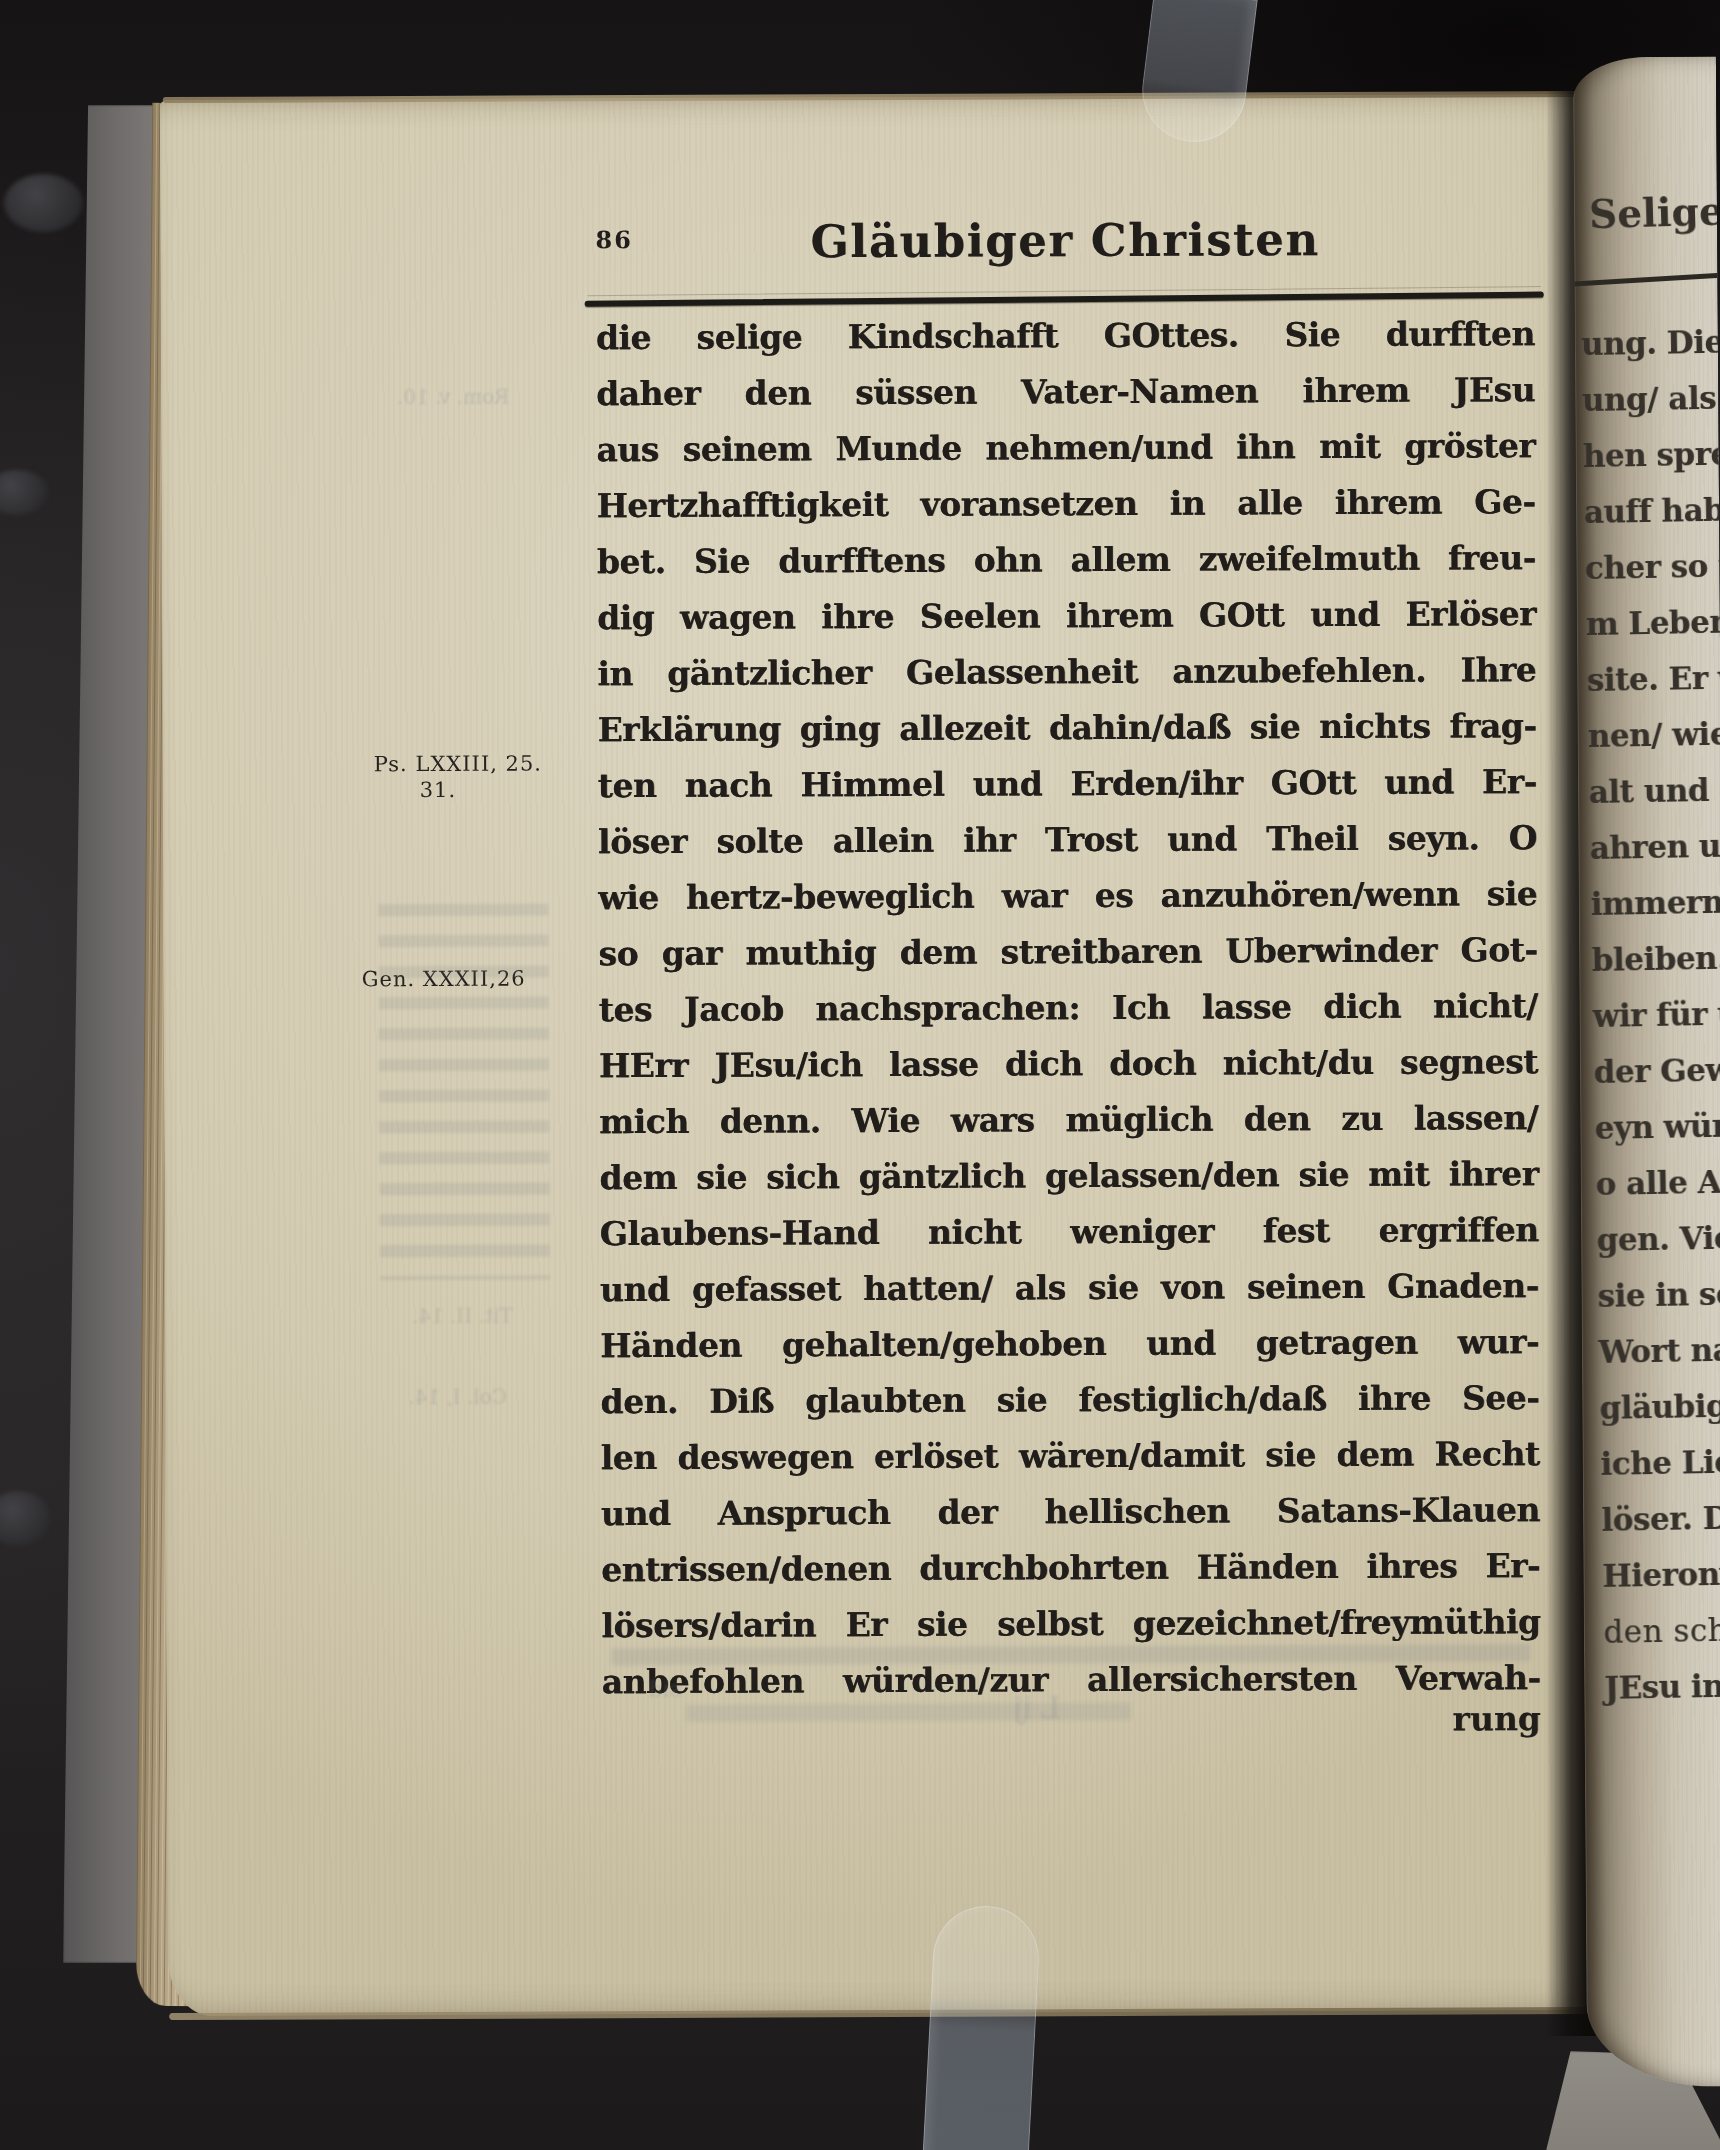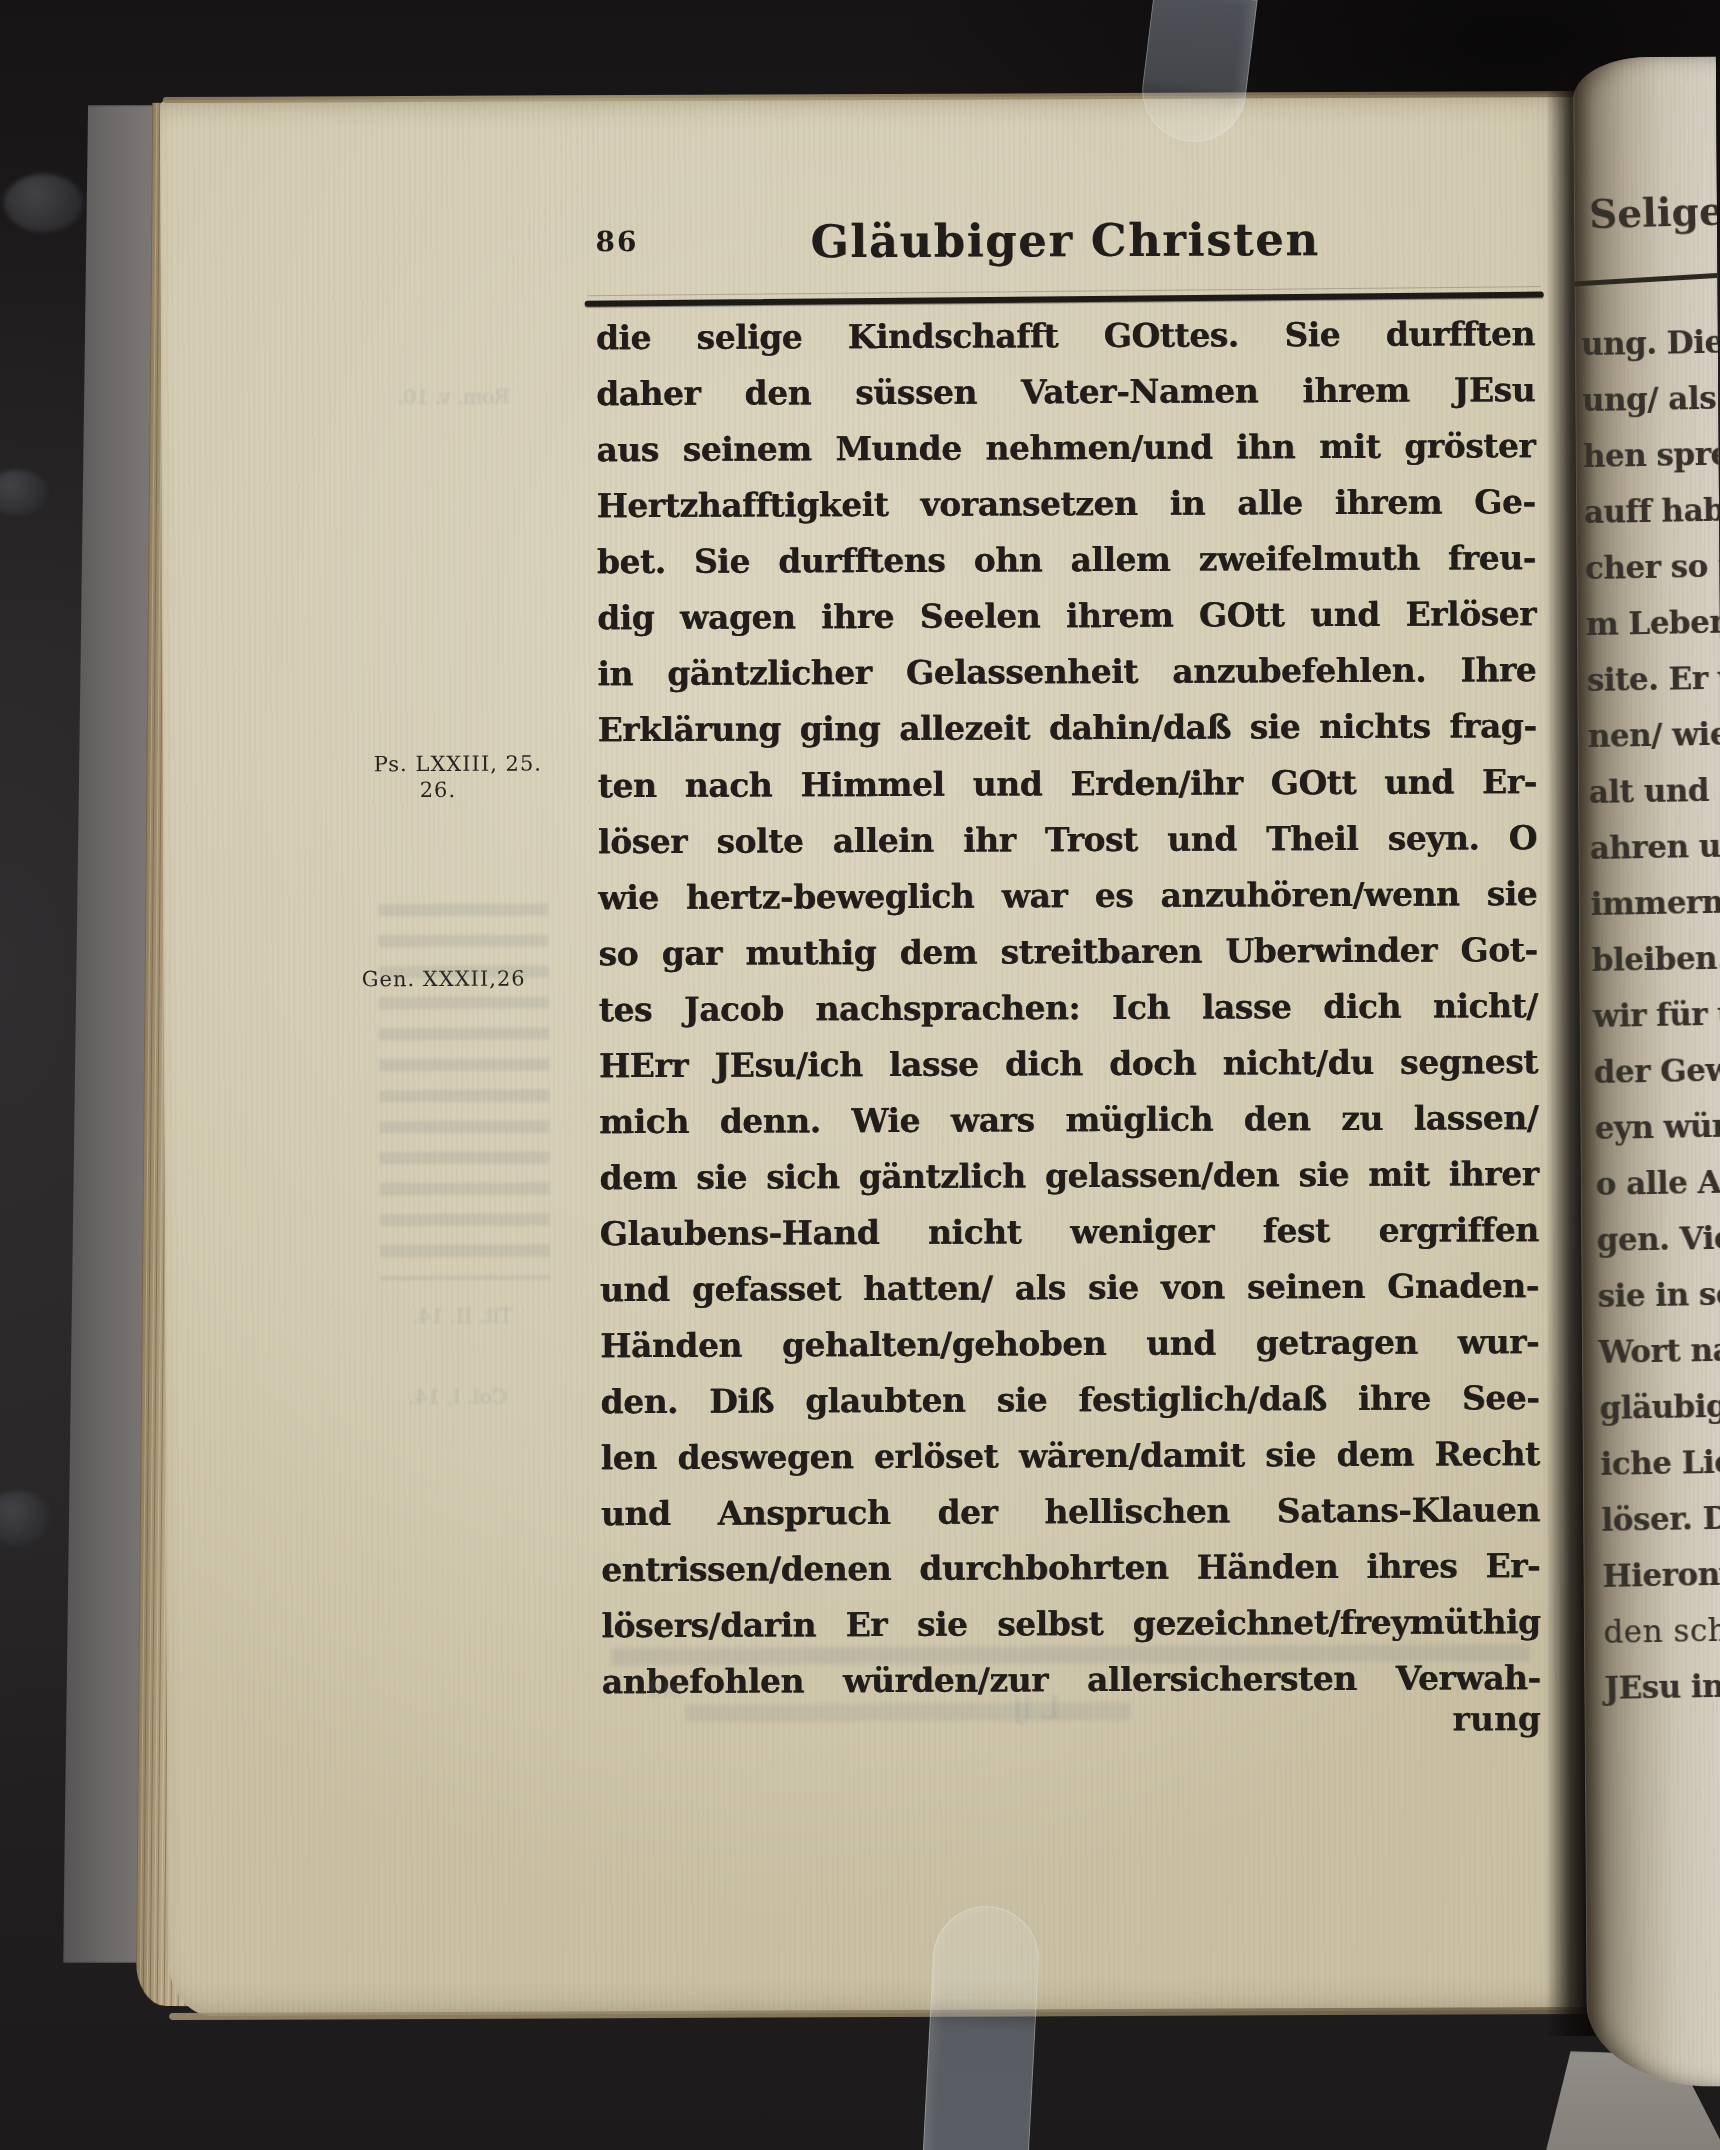--- a/index.html
+++ b/index.html
@@ -45,21 +45,21 @@
     border-radius:7px 5px 13px 44px / 7px 17px 13px 59px;
     box-shadow: inset -35px 0 44px -22px rgba(70,55,35,.5), inset 0 15px 25px -15px rgba(120,100,70,.35), inset 0 -20px 30px -20px rgba(120,100,70,.3);
     transform:rotate(-.25deg);
     color:#201d1a;
   }
   .page-main::before{content:"";position:absolute;left:3px;right:5px;top:-3px;height:6px;
     background:linear-gradient(to right,#8d7d5f,#ab9c7b 30%,#8d7d5f 72%,#6b5e45);border-radius:4px;opacity:.9;}
   .page-main::after{content:"";position:absolute;left:1px;right:8px;bottom:-4px;height:7px;
     background:linear-gradient(to right,#9c8d6e,#8a7c5f 55%,#6f634a);border-radius:5px;opacity:.9;}
 
-  .page-num{position:absolute;left:435px;top:127px;font-size:28px;font-weight:700;letter-spacing:2px;}
+  .page-num{position:absolute;left:435px;top:127px;font-size:24px;font-weight:700;letter-spacing:2px;}
   .running-head{position:absolute;left:435px;top:118px;width:939px;text-align:center;
     font-size:45px;font-weight:700;letter-spacing:1.5px;text-shadow:0.5px 0 0 rgba(30,25,20,.4);}
   .head-rule{position:absolute;left:424px;top:200px;width:959px;height:6.4px;background:#1d1b18;border-radius:3.5px;
     transform:rotate(-.3deg);box-shadow:0 -8px 0 -2.5px rgba(75,68,55,.3), 0 1px 1px rgba(40,35,25,.5);}
 
   .textblock{position:absolute;left:435px;top:212px;width:939px;}
   .tline{height:56px;line-height:56px;font-size:33px;font-weight:700;white-space:nowrap;
     text-align:justify;text-align-last:justify;letter-spacing:-0.5px;
     text-shadow:0.6px 0 0 rgba(32,27,22,.4), 0 0 0.5px rgba(32,27,22,.6);}
   .catchword{position:absolute;left:1127px;top:1605px;width:247px;text-align:right;
@@ -133,21 +133,21 @@
   <div class="page-stack"></div>
 
   <div class="page-main">
     <div class="page-num">86</div>
     <div class="running-head">Gläubiger Christen</div>
     <div class="head-rule"></div>
 
     <div class="ghost ghost-rom">Rom. v. 10.</div>
 
     <div class="mnote mnote-ps">Ps. LXXIII, 25.</div>
-    <div class="mnote mnote-ps2">26.</div>
+    <div class="mnote mnote-ps2">31.</div>
     <div class="mnote mnote-gen">Gen. XXXII,26</div>
 
     <div class="ghost-block"></div>
     <div class="ghost ghost-tit">Tit. II. 14.</div>
     <div class="ghost ghost-col">Col. I, 14.</div>
 
     <div class="textblock">
         <div class="tline">die selige Kindschafft GOttes. Sie durfften</div>
         <div class="tline">daher den süssen Vater-Namen ihrem JEsu</div>
         <div class="tline">aus seinem Munde nehmen/und ihn mit gröster</div>

